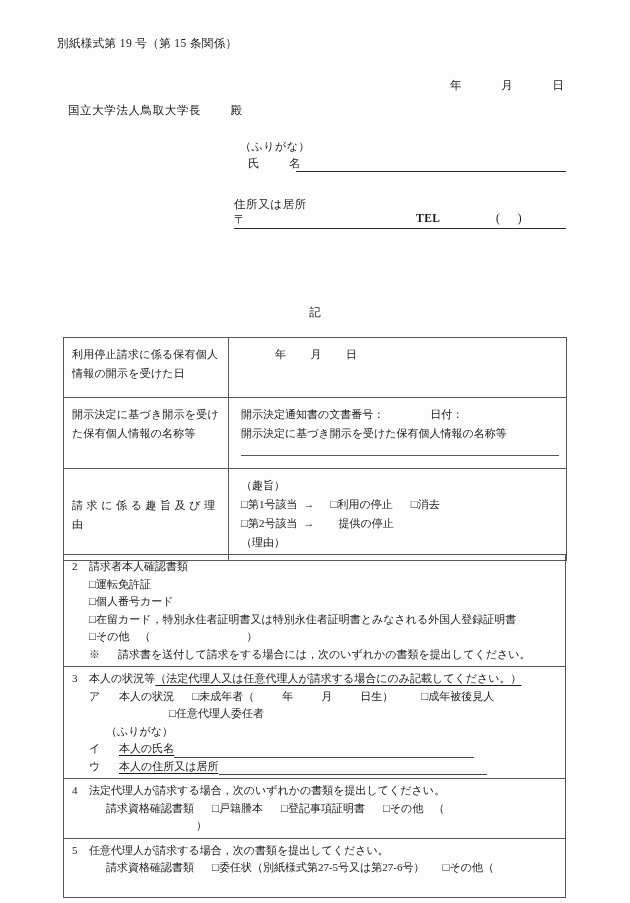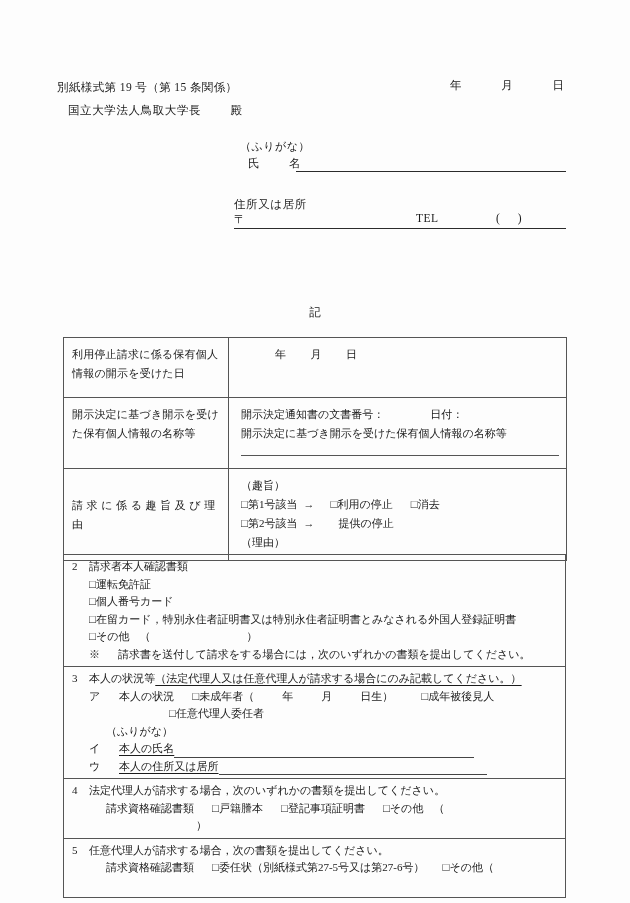--- a/index.html
+++ b/index.html
@@ -24,21 +24,20 @@
   }
 
   
   .abs { position: absolute; }
 
   
   #form-code {
     left: 57px; top: 36px;
     font-size: 11.5px;
     letter-spacing: .4px;
-    margin-top: 44px;
   }
   #doc-title {
     left: 0; top: 52px;
     width: 630px;
     text-align: center;
     font-size: 11.5px;
     letter-spacing: 1.1px;
   }
   #date-line {
     left: 0; top: 78px;
@@ -90,21 +89,21 @@
     width: 332px;
     height: 18px;
   }
   #postal-mark {
     position: absolute; left: 0; top: 0;
     font-size: 11.5px;
   }
   #tel-label {
     position: absolute; left: 182px; top: 0;
     font-size: 11.5px;
-    font-weight: 400;
+    font-weight: 700;
     letter-spacing: .5px;
   }
   #tel-paren {
     position: absolute; left: 262px; top: 0;
     font-size: 11.5px;
     letter-spacing: 18px;
   }
   #address-rule {
     position: absolute;
     left: 0; top: 16px;

